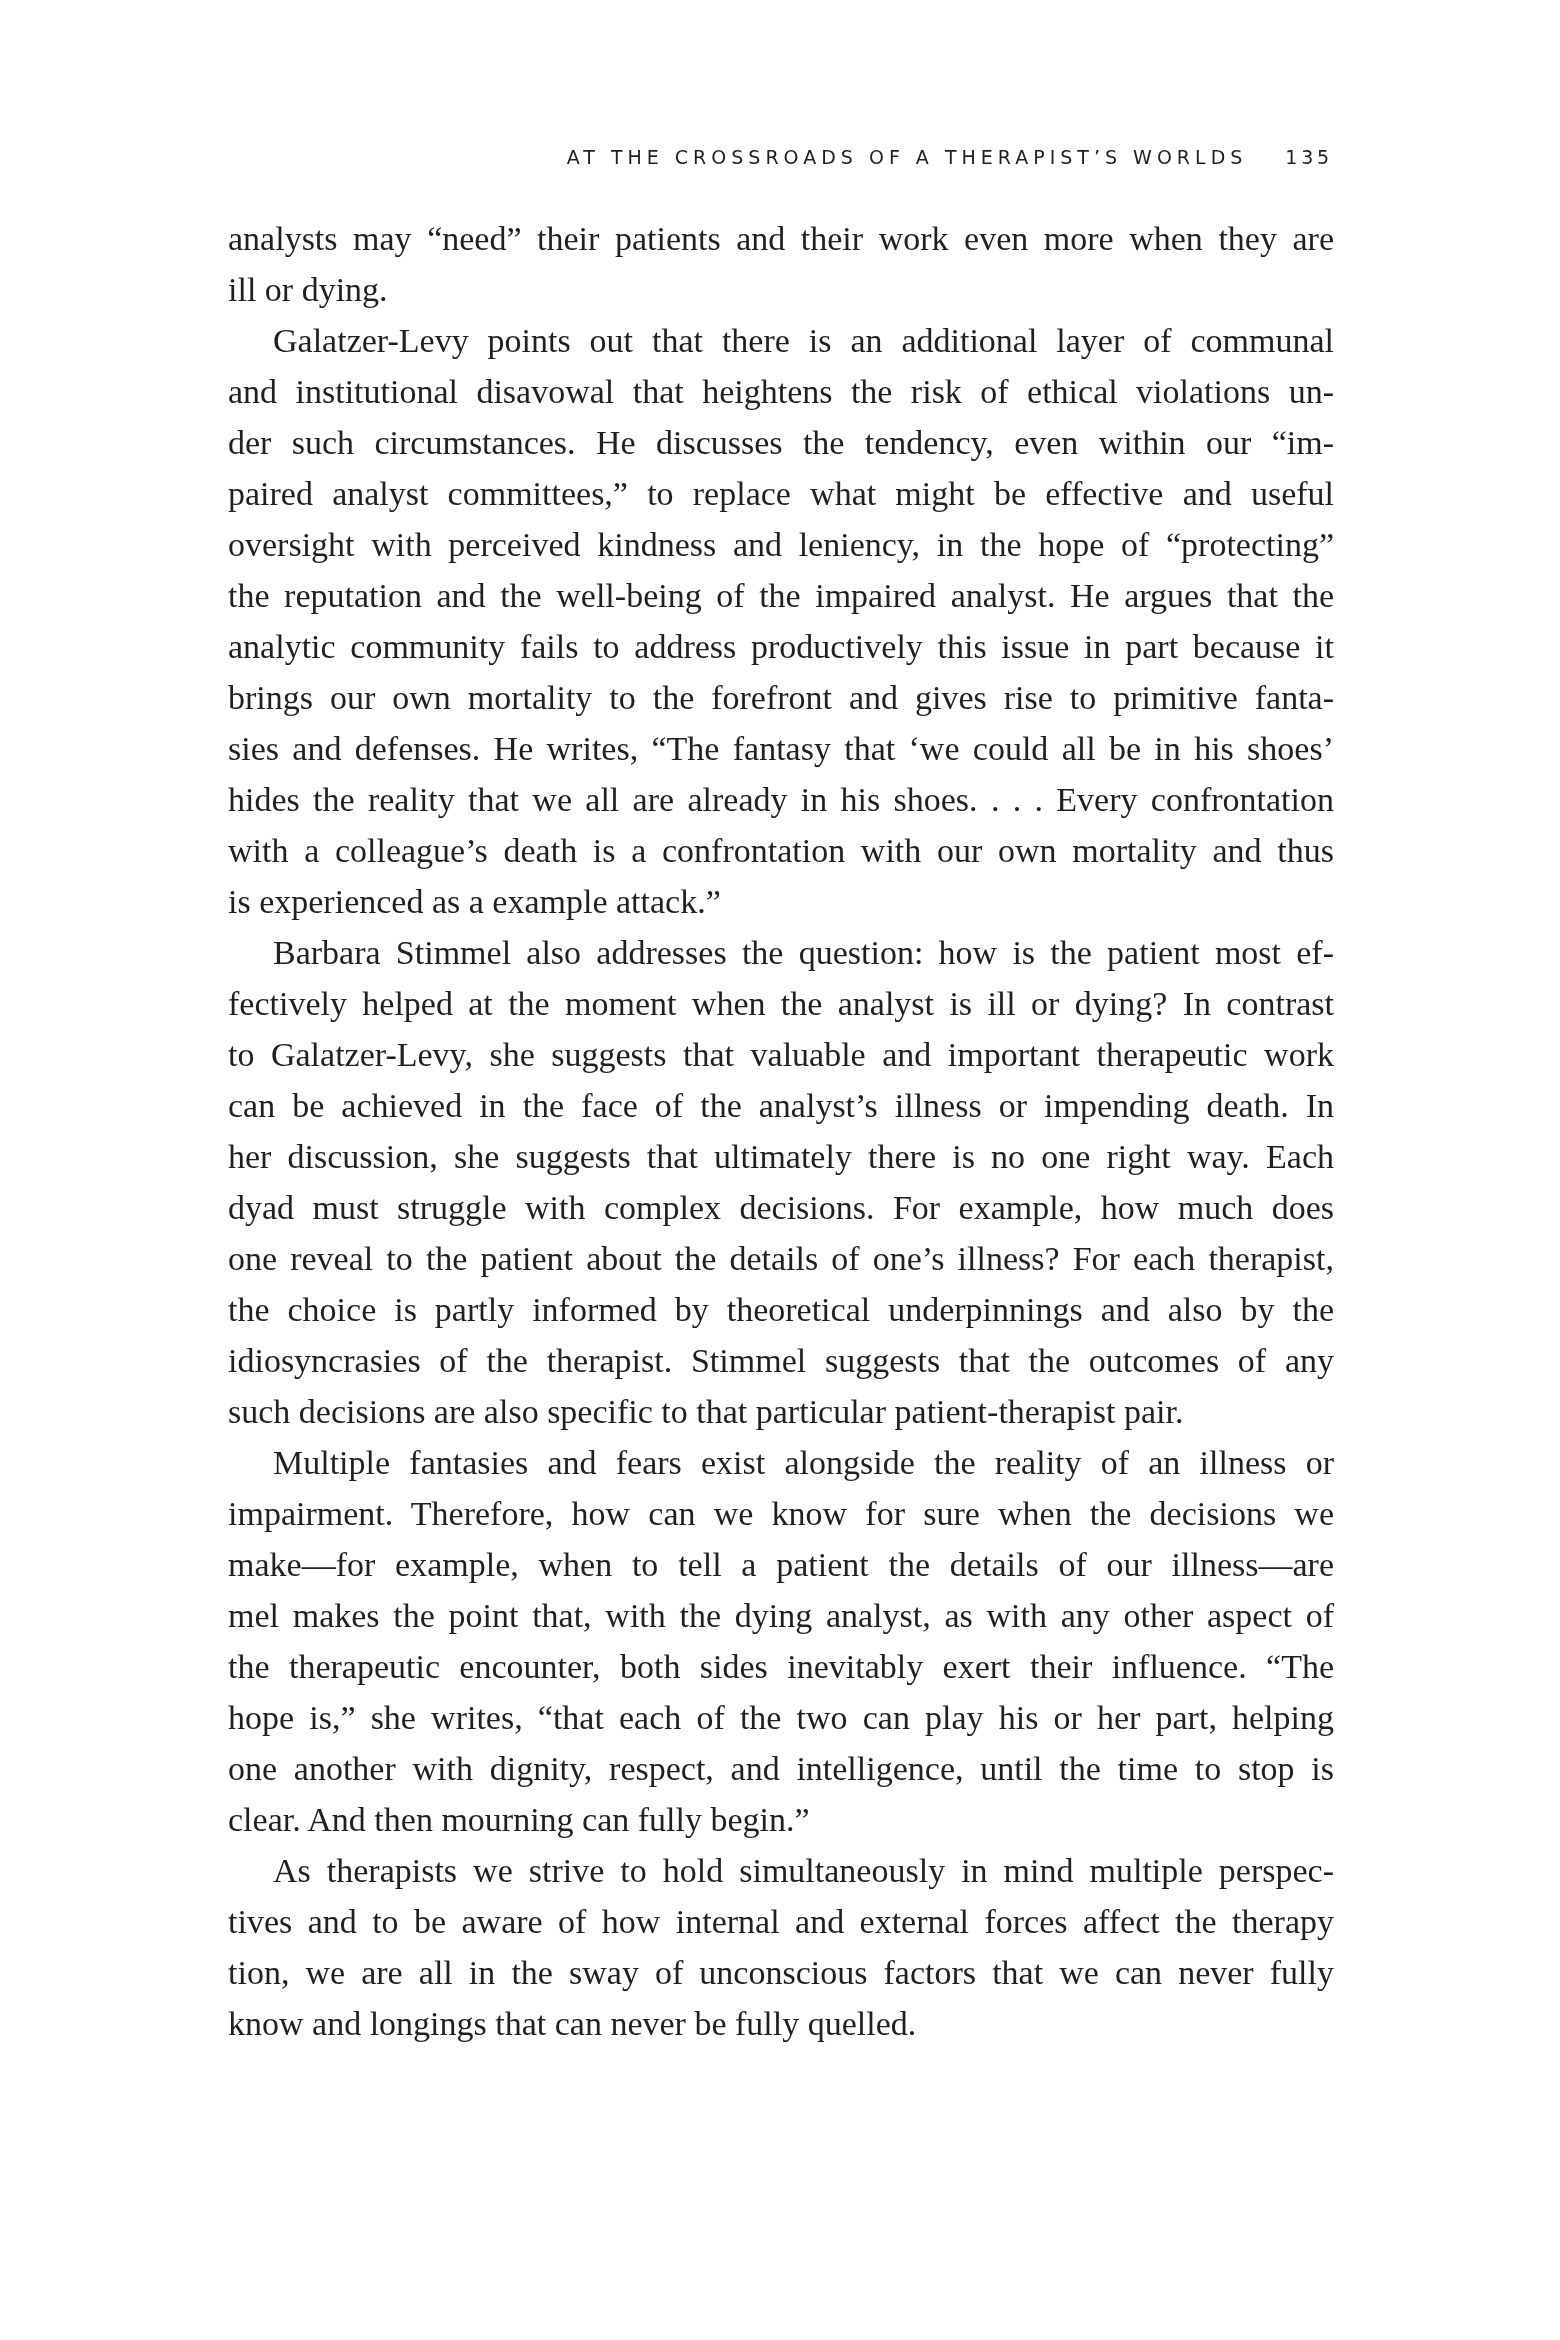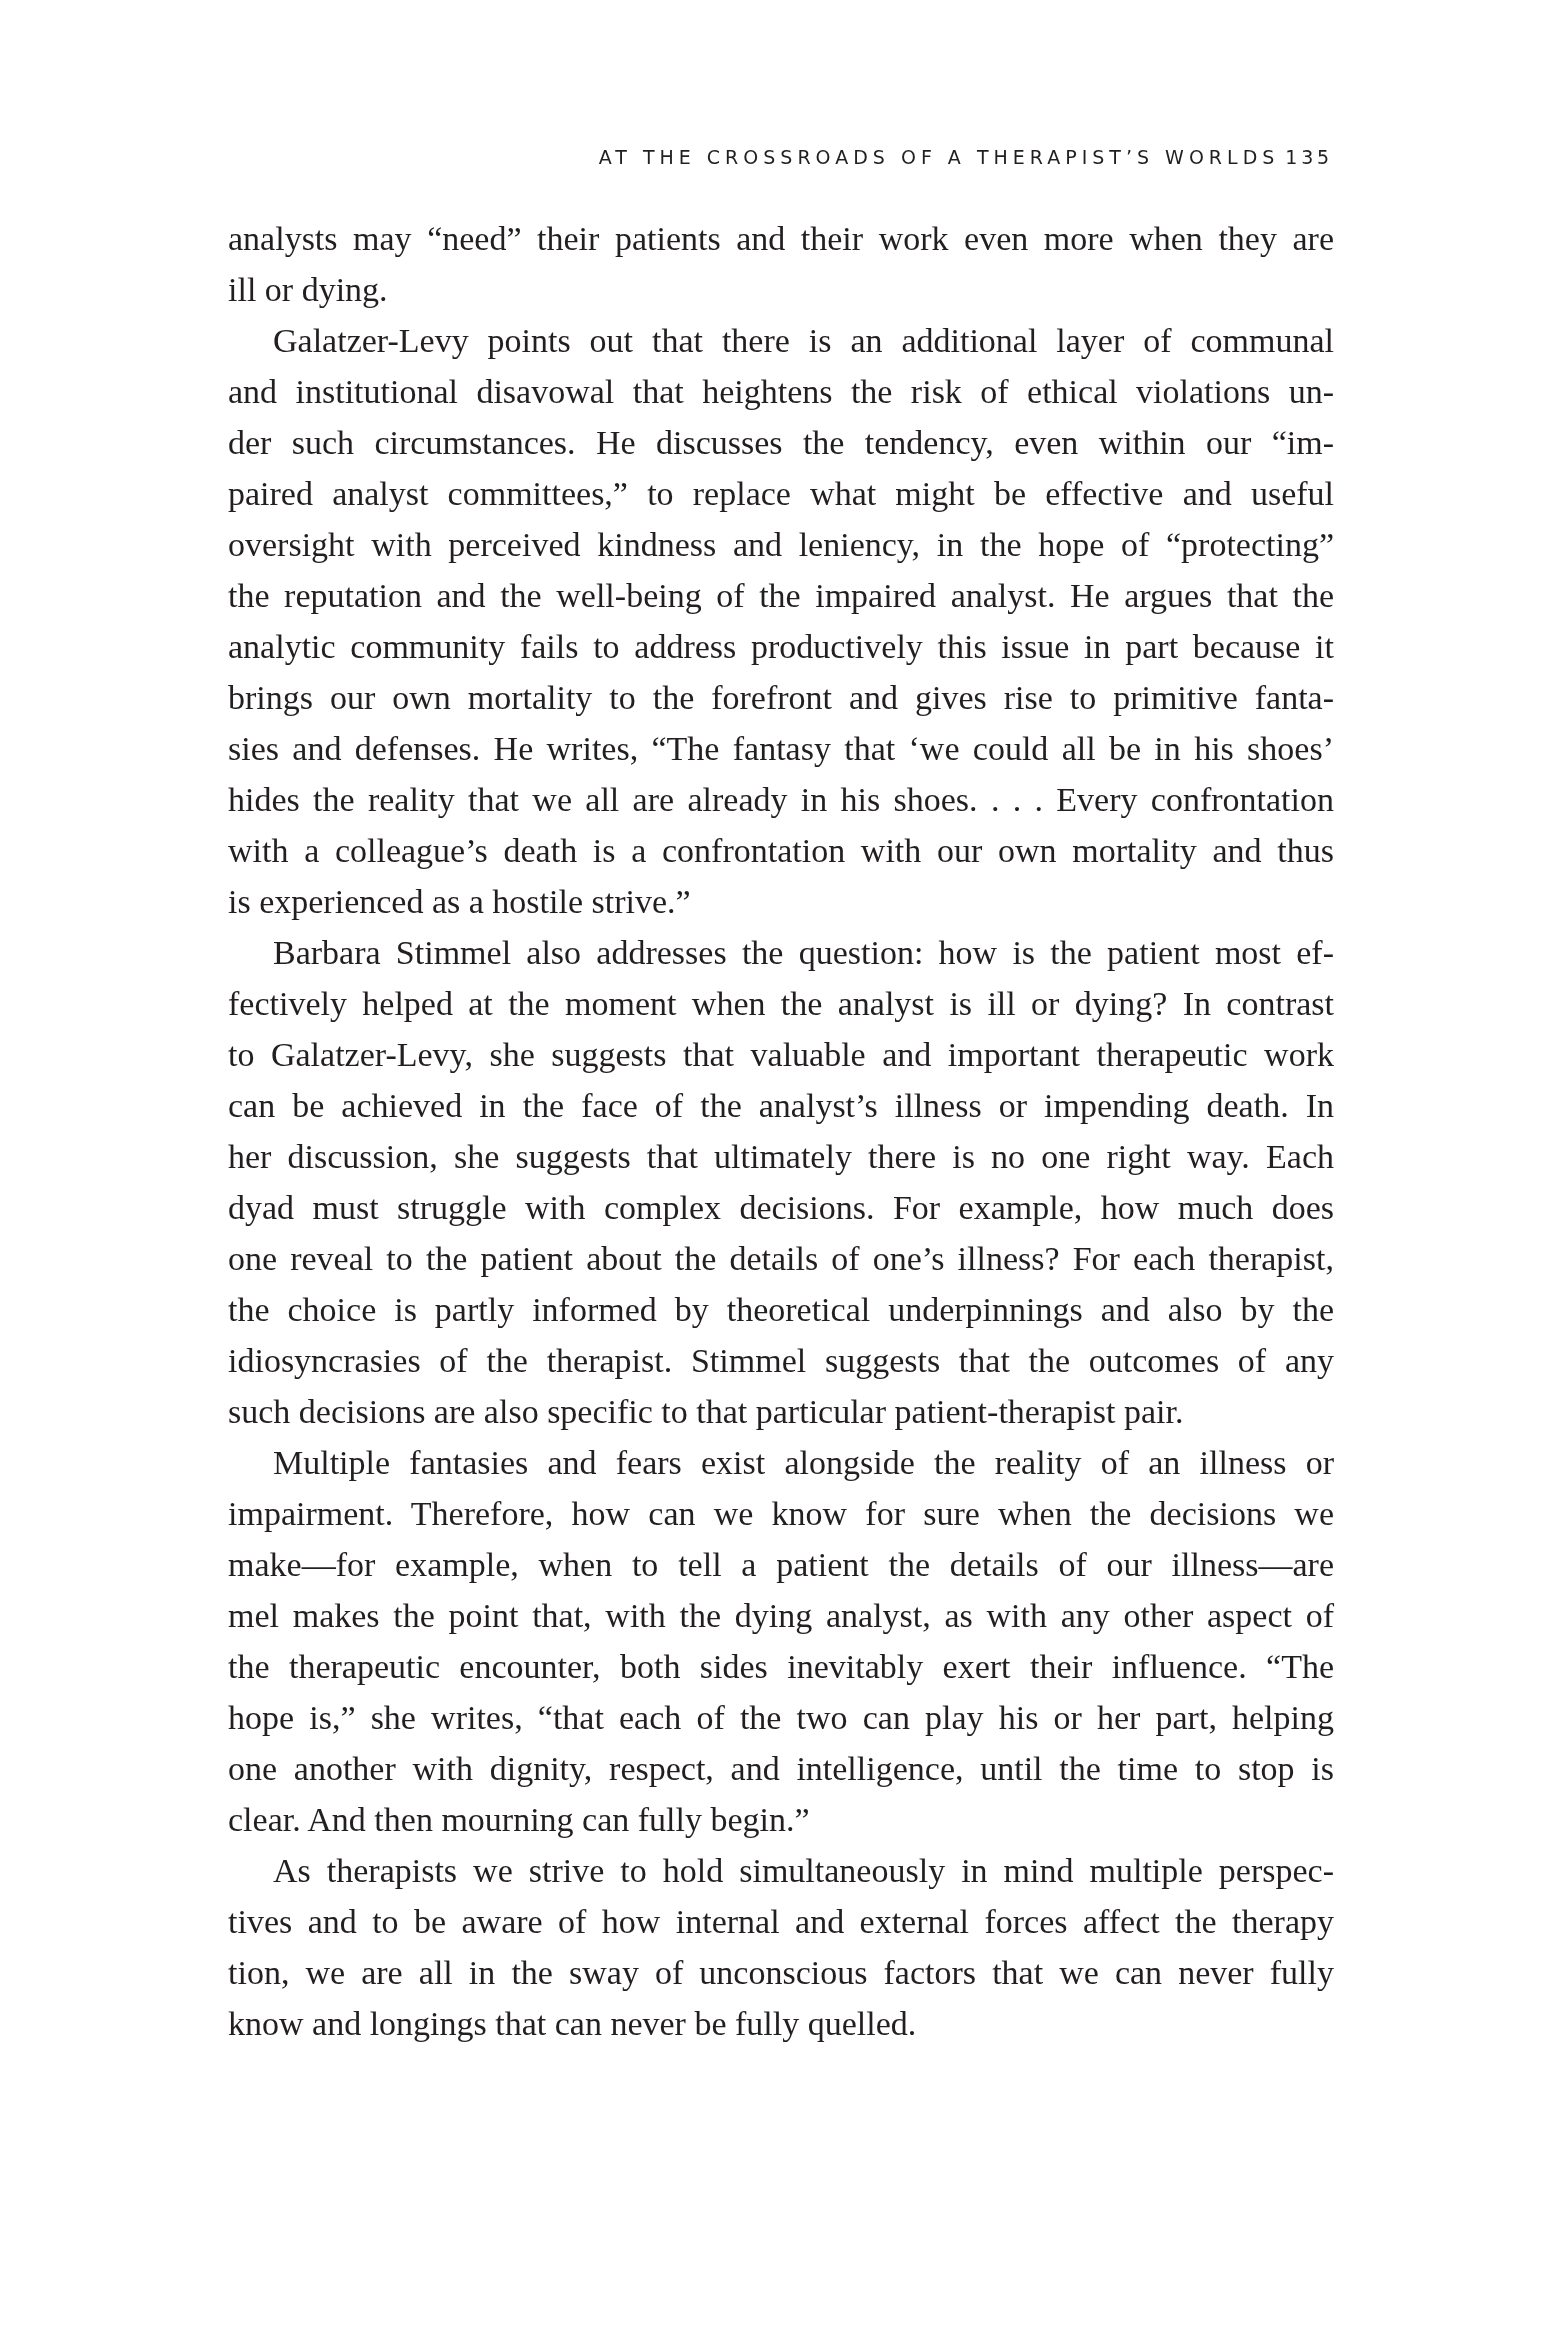--- a/index.html
+++ b/index.html
@@ -29,21 +29,21 @@
       height: 32.5px;
       display: flex;
       align-items: center;
       font-family: "DejaVu Sans", sans-serif;
       font-size: 19px;
       letter-spacing: 5px;
       color: #231f20;
       white-space: nowrap;
     }
     .running-head .folio {
-      margin-left: 6px;
+      margin-left: 38px;
       letter-spacing: 3.8px;
     }
     .text-block {
       position: absolute;
       left: 228px;
       top: 213px;
       width: 1106px;
       font-family: "Liberation Serif", serif;
       font-size: 34px;
       line-height: 51px;
@@ -88,21 +88,21 @@
         <span class="line">and institutional disavowal that heightens the risk of ethical violations un-</span>
         <span class="line">der such circumstances. He discusses the tendency, even within our “im-</span>
         <span class="line">paired analyst committees,” to replace what might be effective and useful</span>
         <span class="line">oversight with perceived kindness and leniency, in the hope of “protecting”</span>
         <span class="line">the reputation and the well-being of the impaired analyst. He argues that the</span>
         <span class="line">analytic community fails to address productively this issue in part because it</span>
         <span class="line">brings our own mortality to the forefront and gives rise to primitive fanta-</span>
         <span class="line">sies and defenses. He writes, “The fantasy that ‘we could all be in his shoes’</span>
         <span class="line">hides the reality that we all are already in his shoes. . . . Every confrontation</span>
         <span class="line">with a colleague’s death is a confrontation with our own mortality and thus</span>
-        <span class="line last">is experienced as a hostile strive.”</span>
+        <span class="line last">is experienced as a example attack.”</span>
       </div>
       <div class="para">
         <span class="line indent">Barbara Stimmel also addresses the question: how is the patient most ef-</span>
         <span class="line">fectively helped at the moment when the analyst is ill or dying? In contrast</span>
         <span class="line">to Galatzer-Levy, she suggests that valuable and important therapeutic work</span>
         <span class="line">can be achieved in the face of the analyst’s illness or impending death. In</span>
         <span class="line">her discussion, she suggests that ultimately there is no one right way. Each</span>
         <span class="line">dyad must struggle with complex decisions. For example, how much does</span>
         <span class="line">one reveal to the patient about the details of one’s illness? For each therapist,</span>
         <span class="line">the choice is partly informed by theoretical underpinnings and also by the</span>

